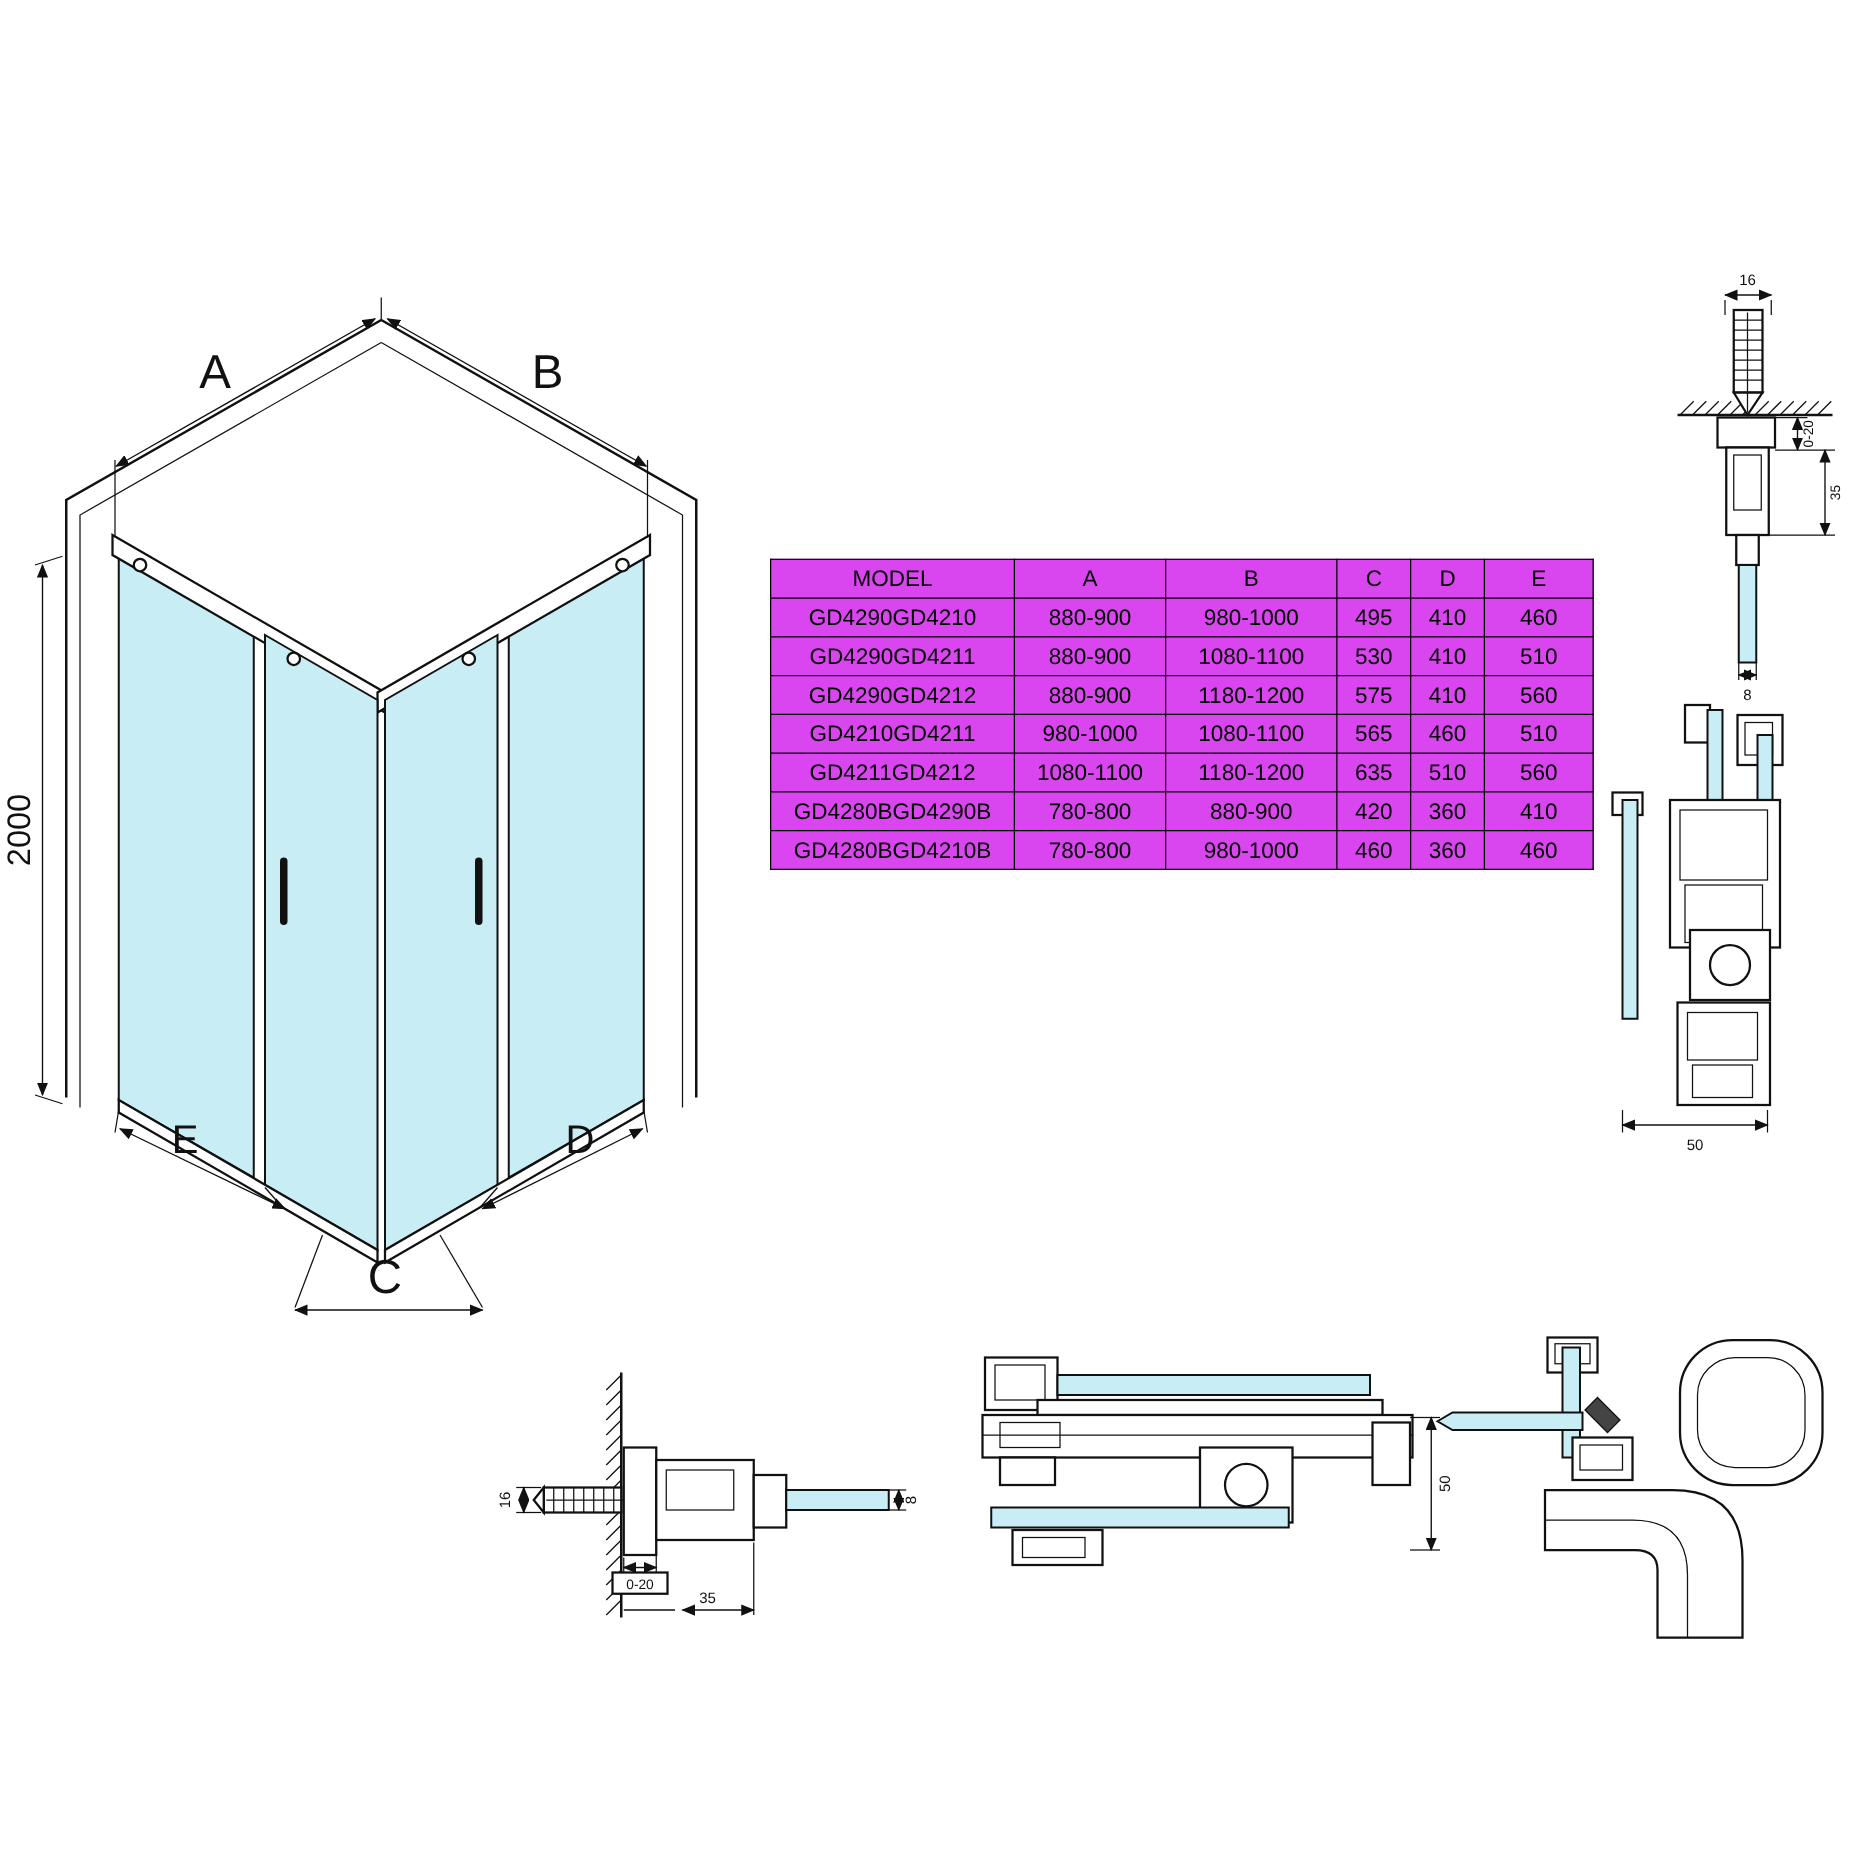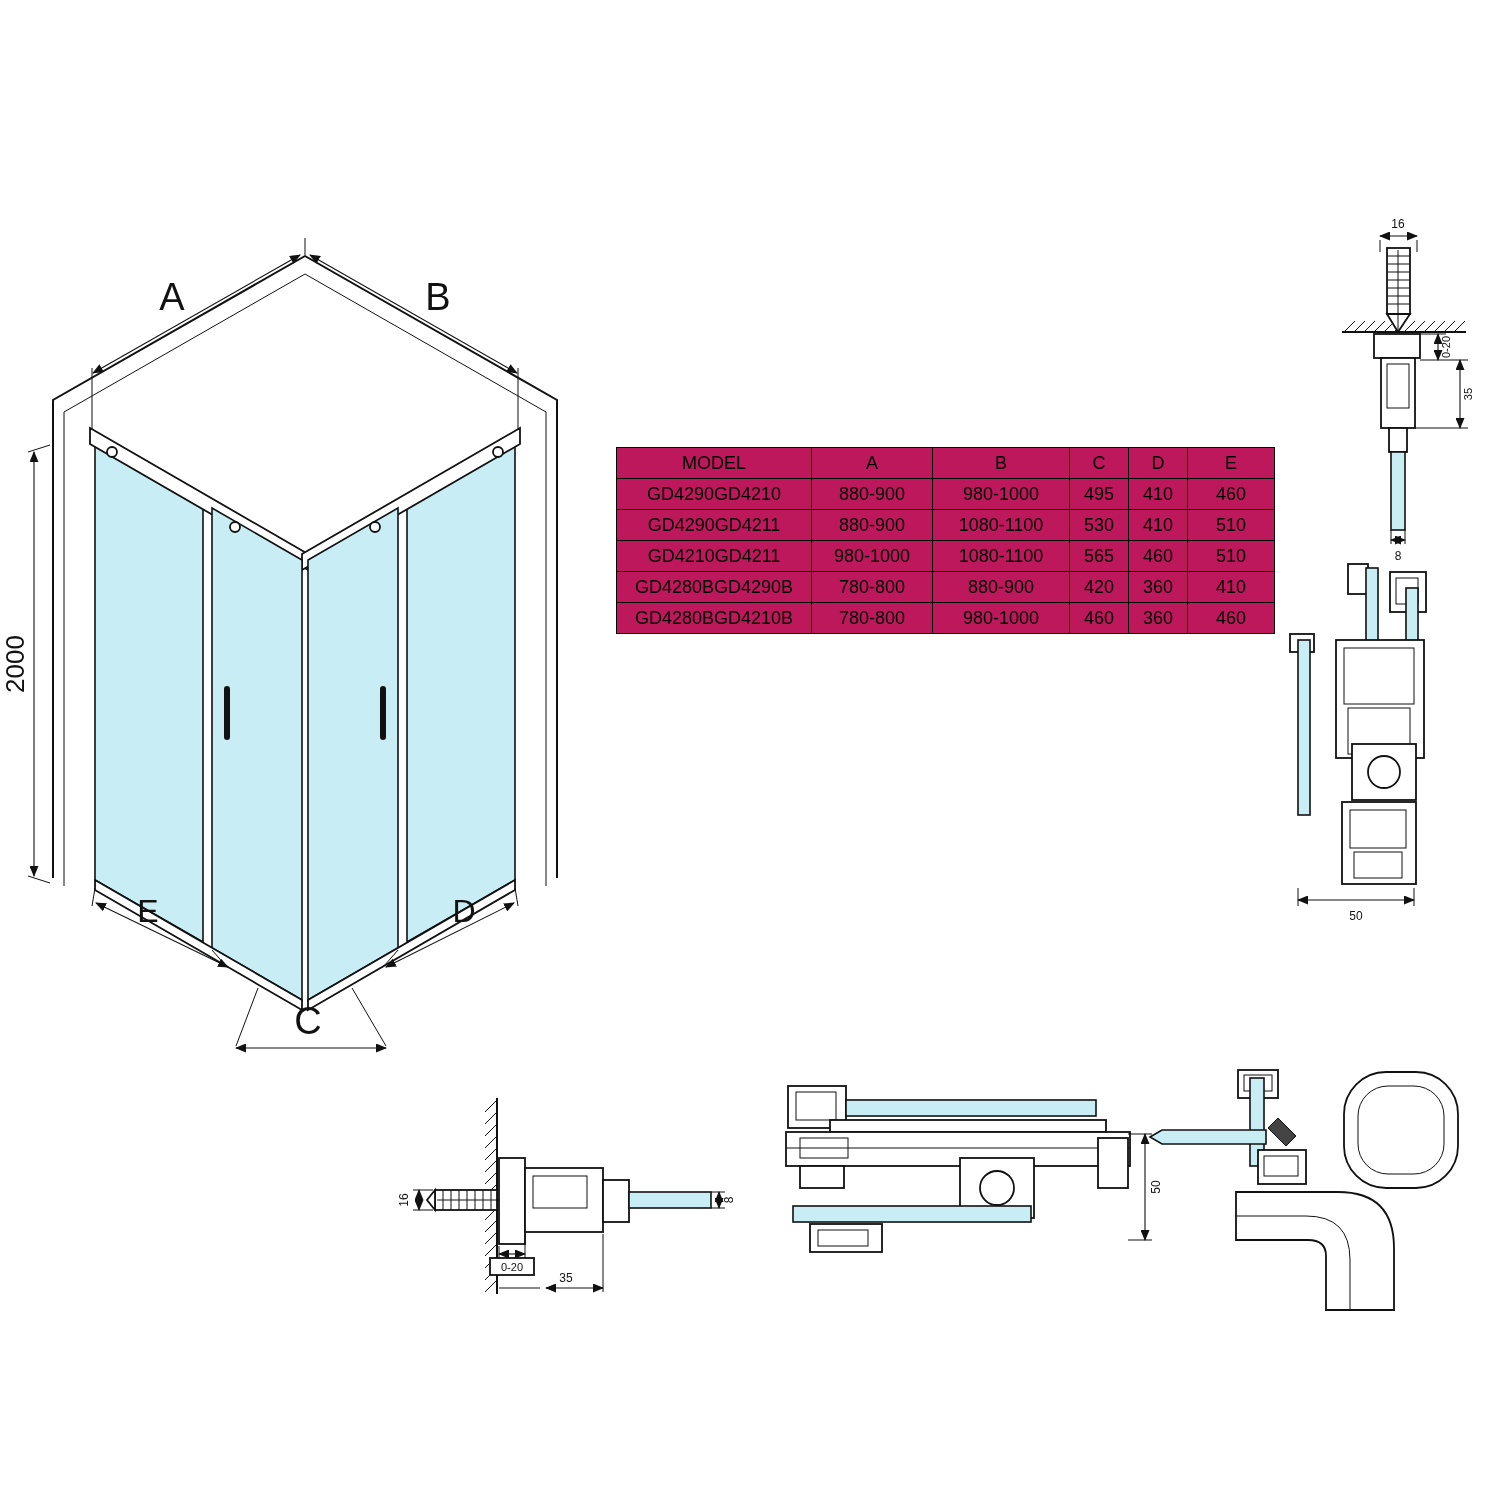--- a/index.html
+++ b/index.html
@@ -12,21 +12,21 @@
   .white{fill:#fff;stroke:#111;stroke-width:1.8;}
   .glass{fill:#c9edf5;stroke:#111;stroke-width:1.6;}
   .dim{stroke:#111;stroke-width:1.1;fill:none;}
   .dark{fill:#444;stroke:#111;stroke-width:1;}
   .big{font-size:38px;}
   .med{font-size:32px;}
   .sm{font-size:12px;}
   .xs{font-size:11px;}
   .mid{font-size:26px;}
   table.spec{position:absolute;left:616px;top:447px;border-collapse:collapse;
-             font-size:18px;color:#000;background:#be185d;}
+             font-size:18px;color:#000;background:#d946ef;}
   table.spec th,table.spec td{border:1.6px solid #000;text-align:center;
              height:30px;padding:0 4px;font-weight:400;white-space:nowrap;}
   table.spec th{font-weight:400;}
   .w-model{width:186px;} .w-a{width:112px;} .w-b{width:128px;}
   .w-c{width:50px;} .w-d{width:50px;} .w-e{width:78px;}
 </style>
 </head>
 <body>
 
 <div class="canvas">
@@ -263,28 +263,44 @@
         </tr>
         <tr>
           <td>GD4290GD4211</td>
           <td>880-900</td>
           <td>1080-1100</td>
           <td>530</td>
           <td>410</td>
           <td>510</td>
         </tr>
         <tr>
+          <td>GD4290GD4212</td>
+          <td>880-900</td>
+          <td>1180-1200</td>
+          <td>575</td>
+          <td>410</td>
+          <td>560</td>
+        </tr>
+        <tr>
           <td>GD4210GD4211</td>
           <td>980-1000</td>
           <td>1080-1100</td>
           <td>565</td>
           <td>460</td>
           <td>510</td>
         </tr>
         <tr>
+          <td>GD4211GD4212</td>
+          <td>1080-1100</td>
+          <td>1180-1200</td>
+          <td>635</td>
+          <td>510</td>
+          <td>560</td>
+        </tr>
+        <tr>
           <td>GD4280BGD4290B</td>
           <td>780-800</td>
           <td>880-900</td>
           <td>420</td>
           <td>360</td>
           <td>410</td>
         </tr>
         <tr>
           <td>GD4280BGD4210B</td>
           <td>780-800</td>

